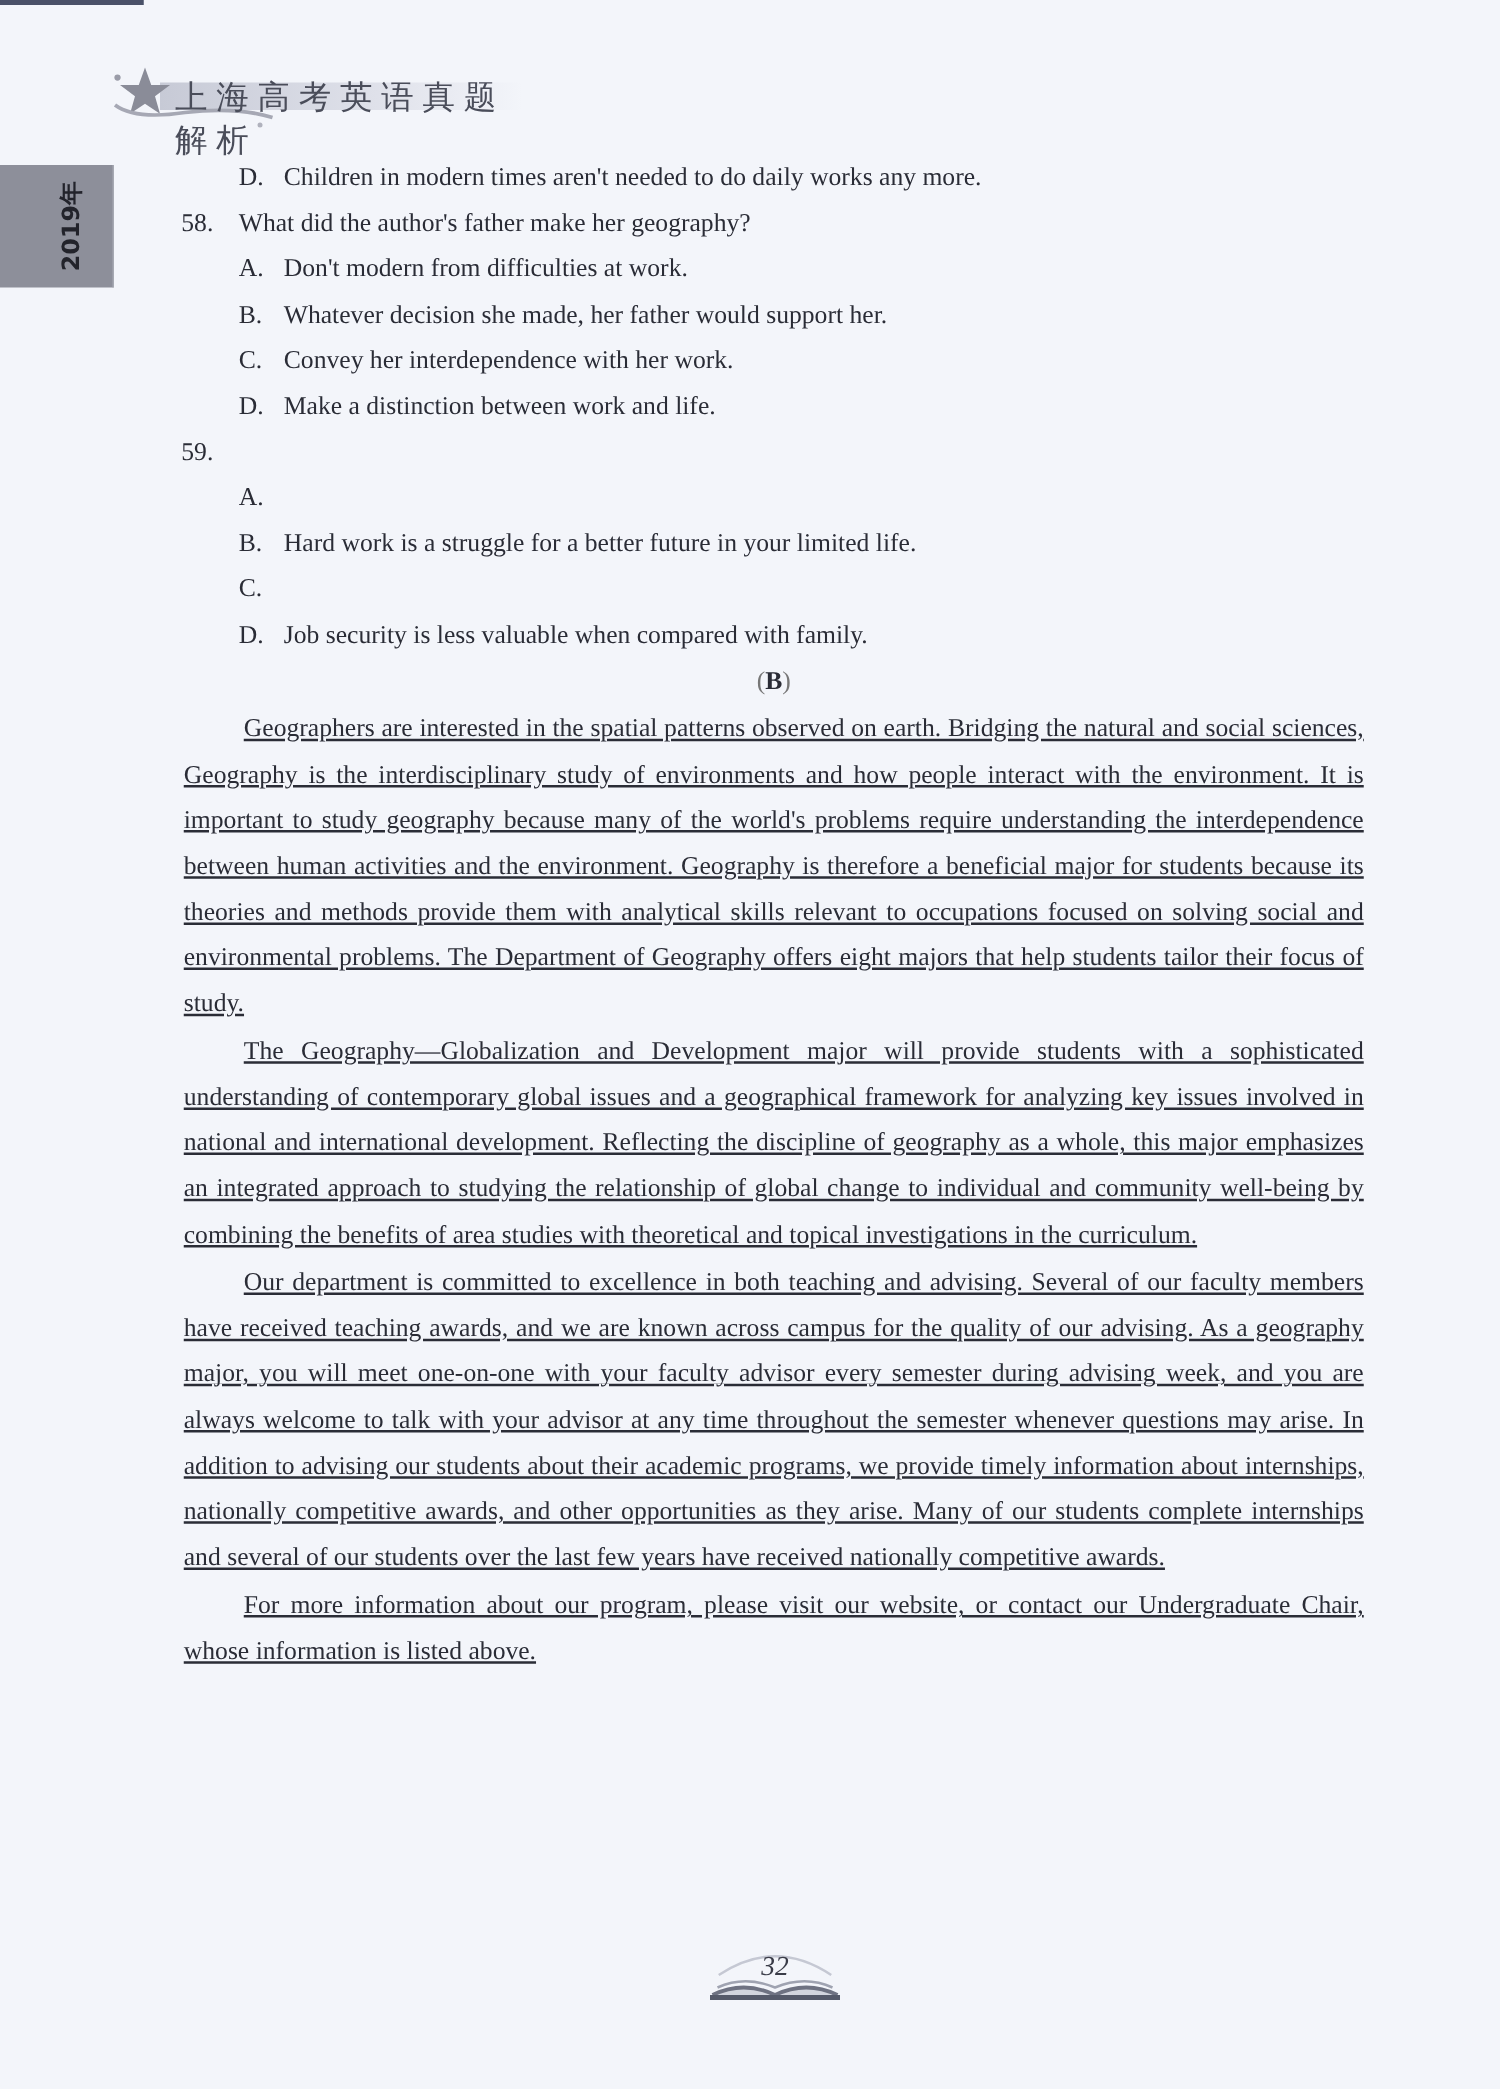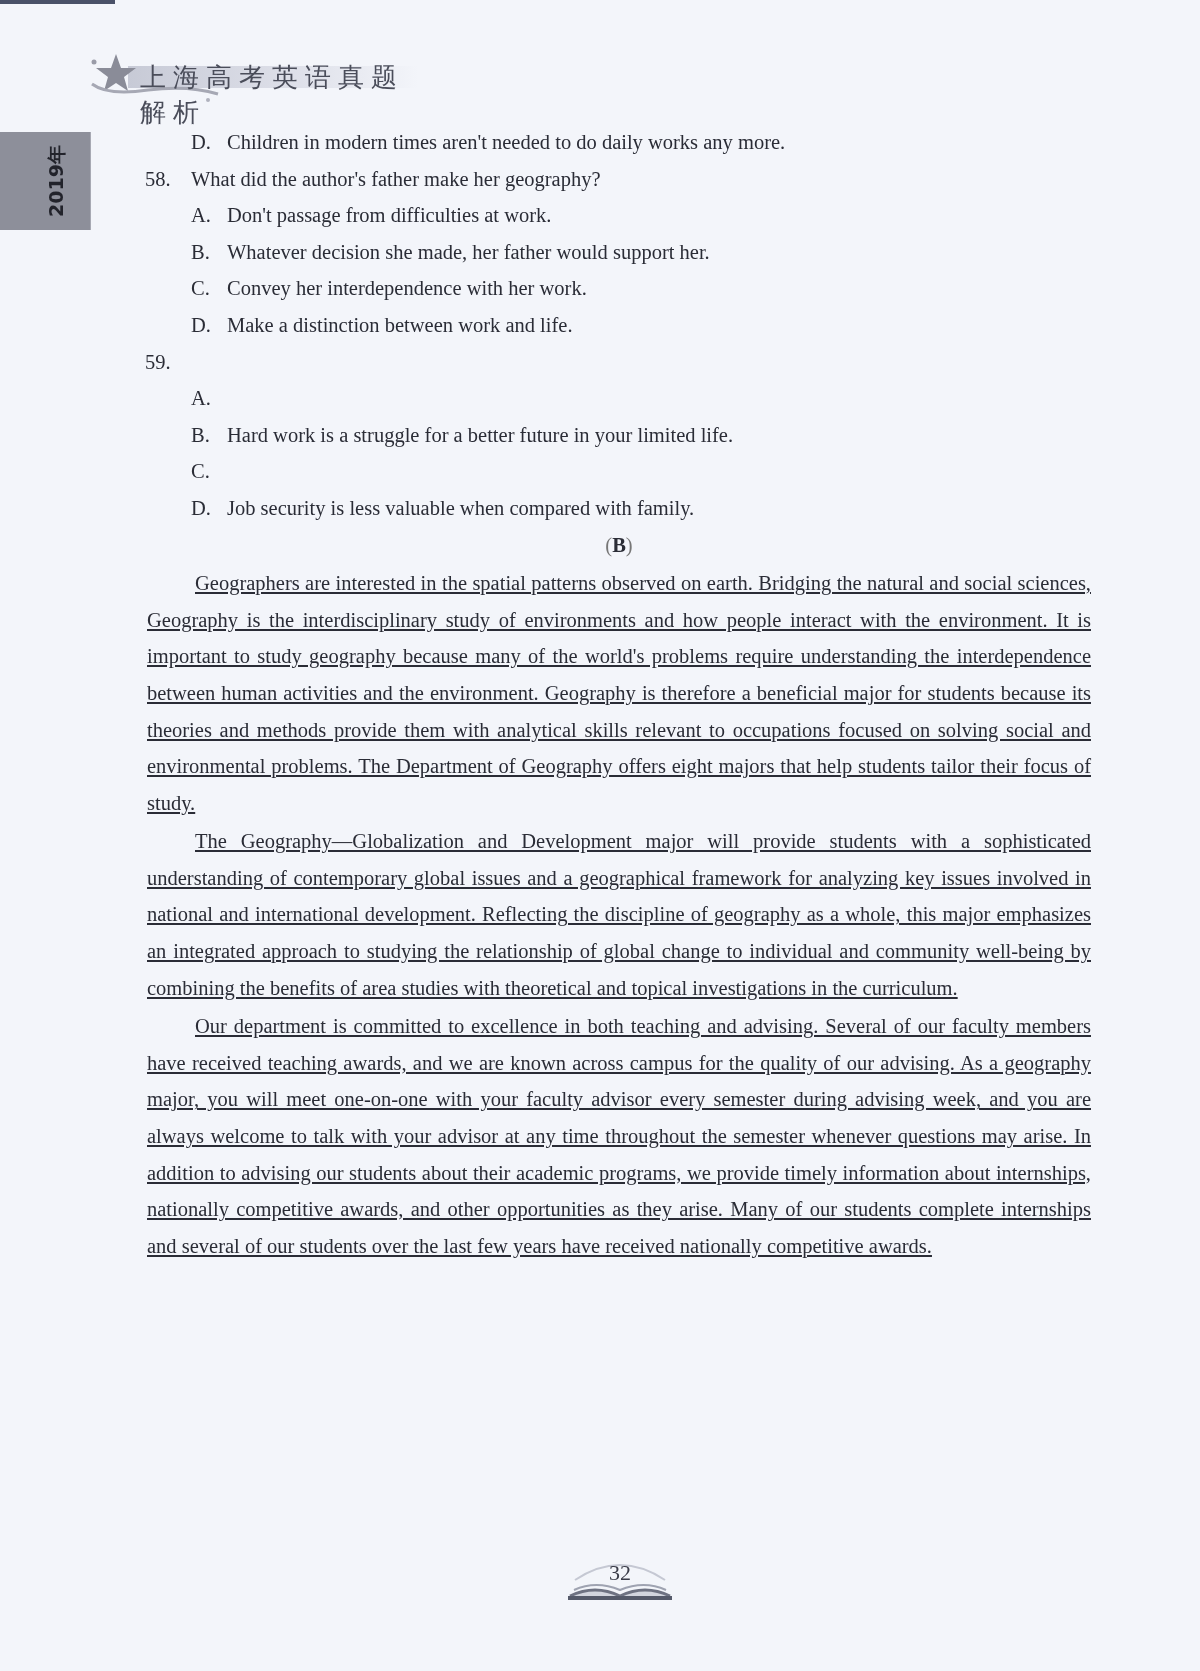--- a/index.html
+++ b/index.html
@@ -31,21 +31,21 @@
   }
   .content { position: absolute; left: 145px; top: 124px; width: 948px; font-size: 20.5px; line-height: 36.6px; }
   .line { white-space: nowrap; height: 36.6px; }
   .q { display: flex; align-items: flex-end; }
   .q .num { width: 46px; flex: none; }
   .opt { padding-left: 46px; display: flex; }
   .opt .lbl { width: 36px; flex: none; }
   .sec { text-align: center; font-weight: bold; height: 36.6px; }
   .sec .paren { font-weight: normal; color: #777; }
   .para { text-align: justify; text-indent: 48px; margin: 2px; text-decoration: underline; }
-  .page-num { position: absolute; left: 560px; top: 1556px; width: 120px; height: 50px; }
+  .page-num { position: absolute; left: 560px; top: 1556px; width: 120px; height: 50px; font-style: italic; }
   .page-num span {
     position: absolute; left: 0; width: 120px; top: 4px; text-align: center;
     font-size: 22px; color: #3a3c48;
   }
 </style>
 </head>
 <body>
 
 <div class="top-line"></div>
 
@@ -70,21 +70,21 @@
     <span>Children in modern times aren't needed to do daily works any more.</span>
   </div>
 
   <div>
     <div class="line q">
       <span class="num">58.</span>
       <span>What did the author's father make her geography?</span>
     </div>
     <div class="line opt">
         <span class="lbl">A.</span>
-        <span>Don't passage from difficulties at work.</span>
+        <span>Don't modern from difficulties at work.</span>
       </div>
     <div class="line opt">
         <span class="lbl">B.</span>
         <span>Whatever decision she made, her father would support her.</span>
       </div>
     <div class="line opt">
         <span class="lbl">C.</span>
         <span>Convey her interdependence with her work.</span>
       </div>
     <div class="line opt">
@@ -113,20 +113,21 @@
       </div>
   </div>
 
   <div class="sec">
     <span class="paren">(</span><span>B</span><span class="paren">)</span>
   </div>
 
   <p class="para">Geographers are interested in the spatial patterns observed on earth. Bridging the natural and social sciences, Geography is the interdisciplinary study of environments and how people interact with the environment. It is important to study geography because many of the world's problems require understanding the interdependence between human activities and the environment. Geography is therefore a beneficial major for students because its theories and methods provide them with analytical skills relevant to occupations focused on solving social and environmental problems. The Department of Geography offers eight majors that help students tailor their focus of study.</p>
   <p class="para">The Geography—Globalization and Development major will provide students with a sophisticated understanding of contemporary global issues and a geographical framework for analyzing key issues involved in national and international development. Reflecting the discipline of geography as a whole, this major emphasizes an integrated approach to studying the relationship of global change to individual and community well-being by combining the benefits of area studies with theoretical and topical investigations in the curriculum.</p>
   <p class="para">Our department is committed to excellence in both teaching and advising. Several of our faculty members have received teaching awards, and we are known across campus for the quality of our advising. As a geography major, you will meet one-on-one with your faculty advisor every semester during advising week, and you are always welcome to talk with your advisor at any time throughout the semester whenever questions may arise. In addition to advising our students about their academic programs, we provide timely information about internships, nationally competitive awards, and other opportunities as they arise. Many of our students complete internships and several of our students over the last few years have received nationally competitive awards.</p>
+  <p class="para">For more information about our program, please visit our website, or contact our Undergraduate Chair, whose information is listed above.</p>
 </div>
 
 <div class="page-num">
   <svg width="120" height="50">
     <path d="M15,24 Q60,-6 105,24" stroke="#c5c8d3" stroke-width="2" fill="none"></path>
     <path d="M10,40 Q35,28 60,40 Q85,28 110,40" stroke="#6e7282" stroke-width="3" fill="#d2d5de"></path>
     <path d="M14,34 Q36,24 60,34 Q84,24 106,34" stroke="#9fa3b1" stroke-width="2" fill="none"></path>
     <rect x="8" y="40" width="104" height="4" fill="#555a6a"></rect>
   </svg>
   <span>32</span>

